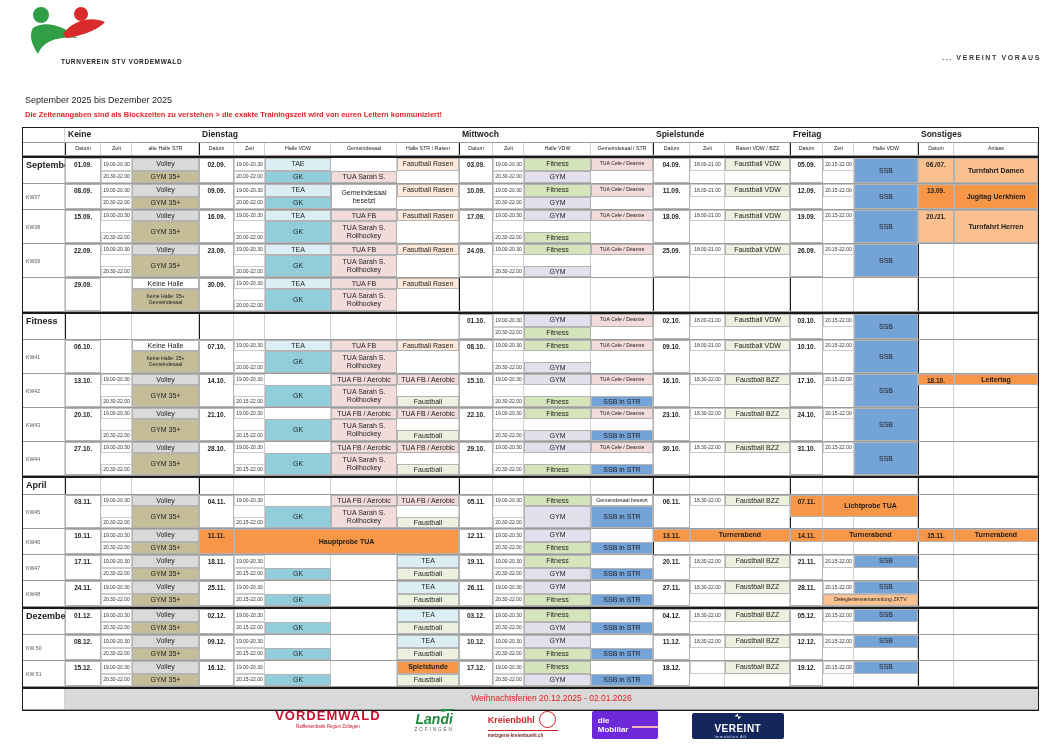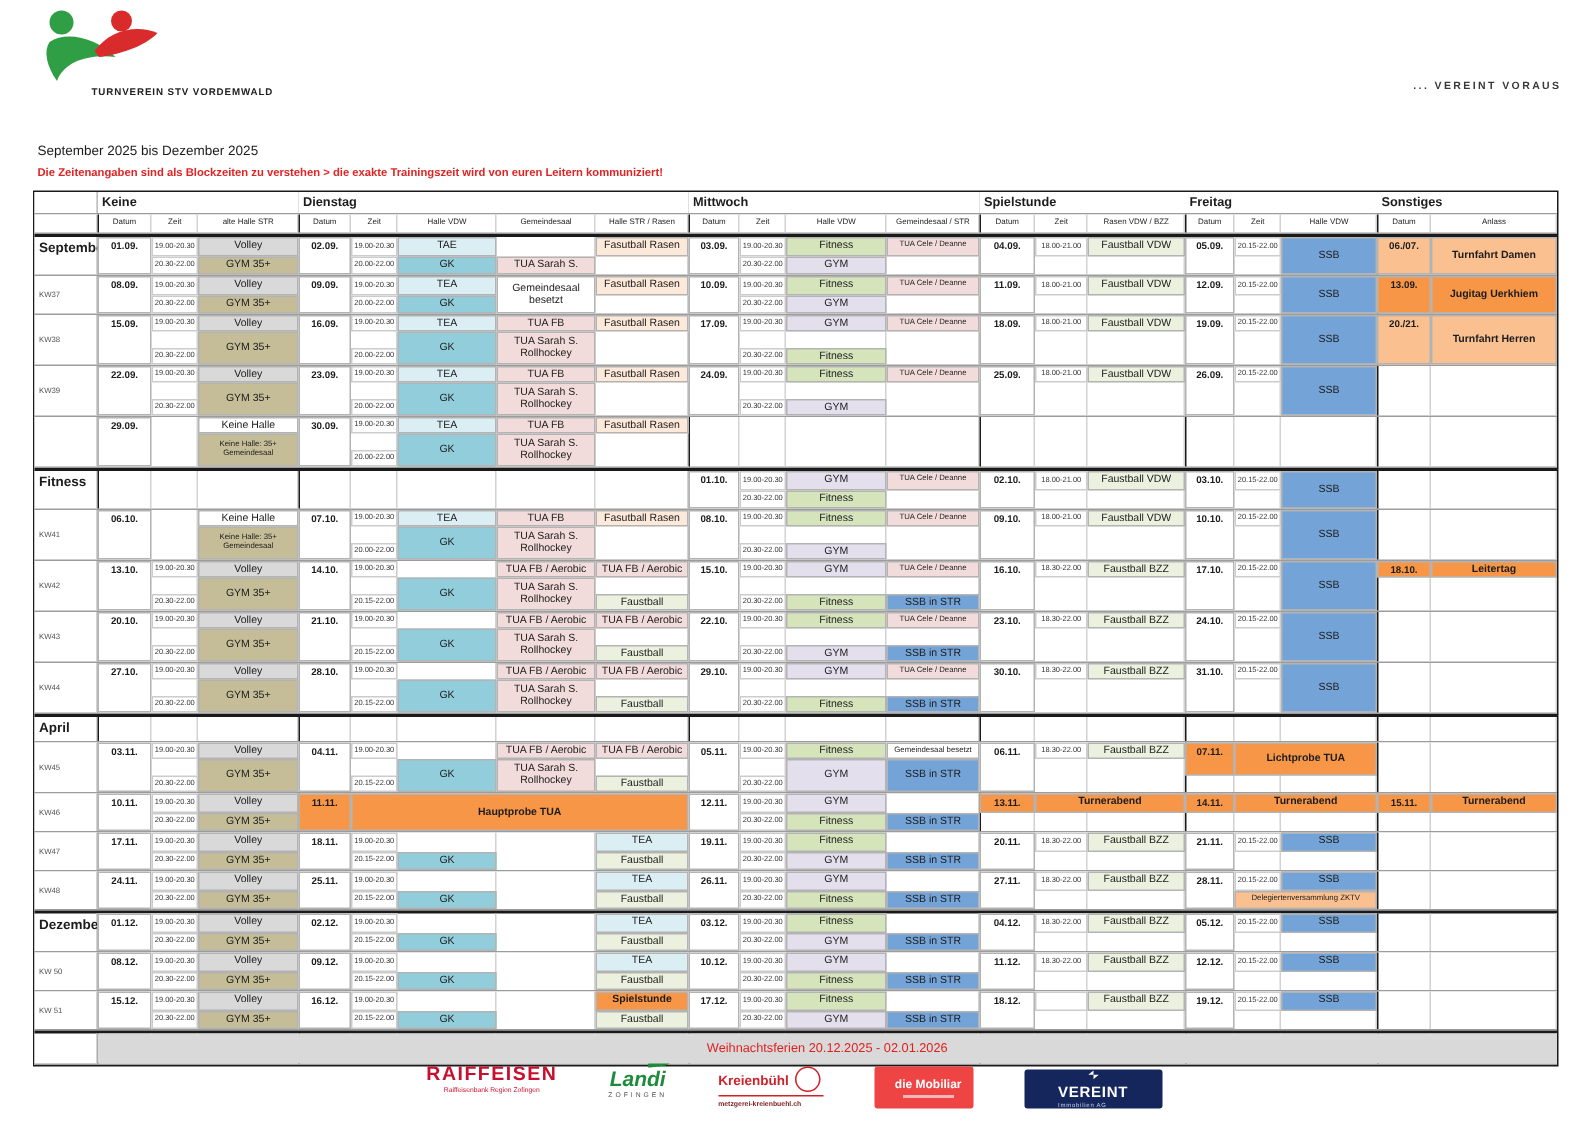--- a/index.html
+++ b/index.html
@@ -44,21 +44,21 @@
   .landi{position:relative;margin-top:10px;}
   .landi-leaf{position:absolute;right:-2px;top:-8px;width:14px;height:8px;background:#1e8a3c;transform:skewX(-25deg) rotate(-8deg);border-radius:2px;}
   .landi-name{font-size:14px;font-weight:700;color:#1e8a3c;font-style:italic;}
   .landi-sub{font-size:4.5px;letter-spacing:2px;color:#555;text-align:center;}
   .kreien{margin-top:10px;align-items:flex-start;}
   .kreien-top{display:flex;align-items:center;gap:4px;}
   .kreien-name{font-size:9px;font-weight:700;color:#cc2229;}
   .kreien-circle{width:15px;height:15px;border:1.6px solid #cc2229;border-radius:50%;background:#fff;}
   .kreien-line{width:70px;height:1px;background:#cc2229;margin:2px 0;}
   .kreien-sub{font-size:4.6px;font-weight:700;color:#7a1f1f;}
-  .mobiliar{margin-top:10px;width:66px;height:28px;background:#ef4444;border-radius:2px;display:flex;flex-direction:column;justify-content:center;padding-left:6px;box-sizing:border-box;}
+  .mobiliar{margin-top:10px;width:66px;height:28px;background:#6d28d9;border-radius:2px;display:flex;flex-direction:row;justify-content:center;padding-left:6px;box-sizing:border-box;}
   .mobiliar-name{color:#fff;font-size:8px;font-weight:700;}
   .mobiliar-line{width:34px;height:2px;background:#f2b5b8;margin-top:3px;}
   .roemer{margin-top:12px;width:92px;height:26px;background:#14265c;border-radius:2px;display:flex;align-items:center;justify-content:center;gap:4px;}
   .roemer-name{color:#fff;font-size:10px;font-weight:700;letter-spacing:.5px;line-height:1;}
   .roemer-sub{color:#cdd6ee;font-size:4px;letter-spacing:.5px;}
 </style>
 </head>
 <body>
 
 <div class="pagehead">
@@ -1003,21 +1003,21 @@
       <div class="bcell" style="grid-area: 1 / 19 / span 2;"></div>
       <div class="bcell gs" style="grid-area: 1 / 20 / span 2;"></div>
       <div class="bcell" style="grid-area: 1 / 21 / span 2;"></div>
       <div class="cell fer gs" style="background: rgb(217, 217, 217); grid-area: 1 / 2 / span 2 / span 20;">Weihnachtsferien 20.12.2025 - 02.01.2026</div>
     </div>
   </div>
 
 <div class="sponsors">
   <div class="sp">
     <div class="sp-label">Hauptsponsoren:</div>
-    <div class="raiff-name">RAIFFEISEN</div>
+    <div class="raiff-name">VORDEMWALD</div>
     <div class="raiff-sub">Raiffeisenbank Region Zofingen</div>
   </div>
   <div class="sp landi">
     <div class="landi-leaf"></div>
     <div class="landi-name">Landi</div>
     <div class="landi-sub">ZOFINGEN</div>
   </div>
   <div class="sp kreien">
     <div class="kreien-top">
       <div class="kreien-name">Kreienbühl</div>

